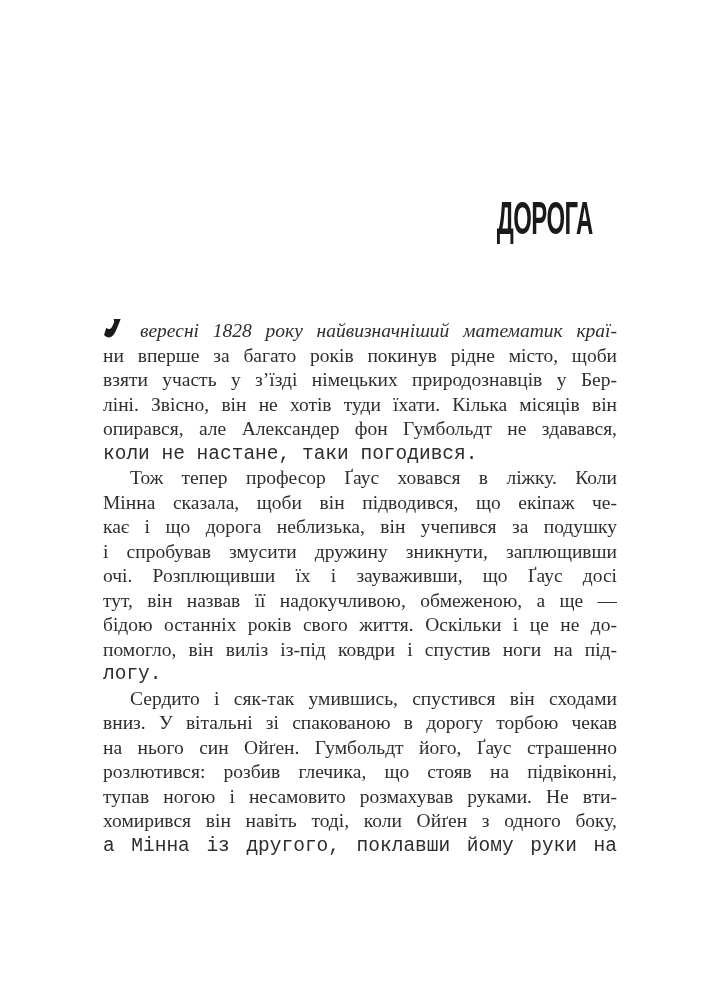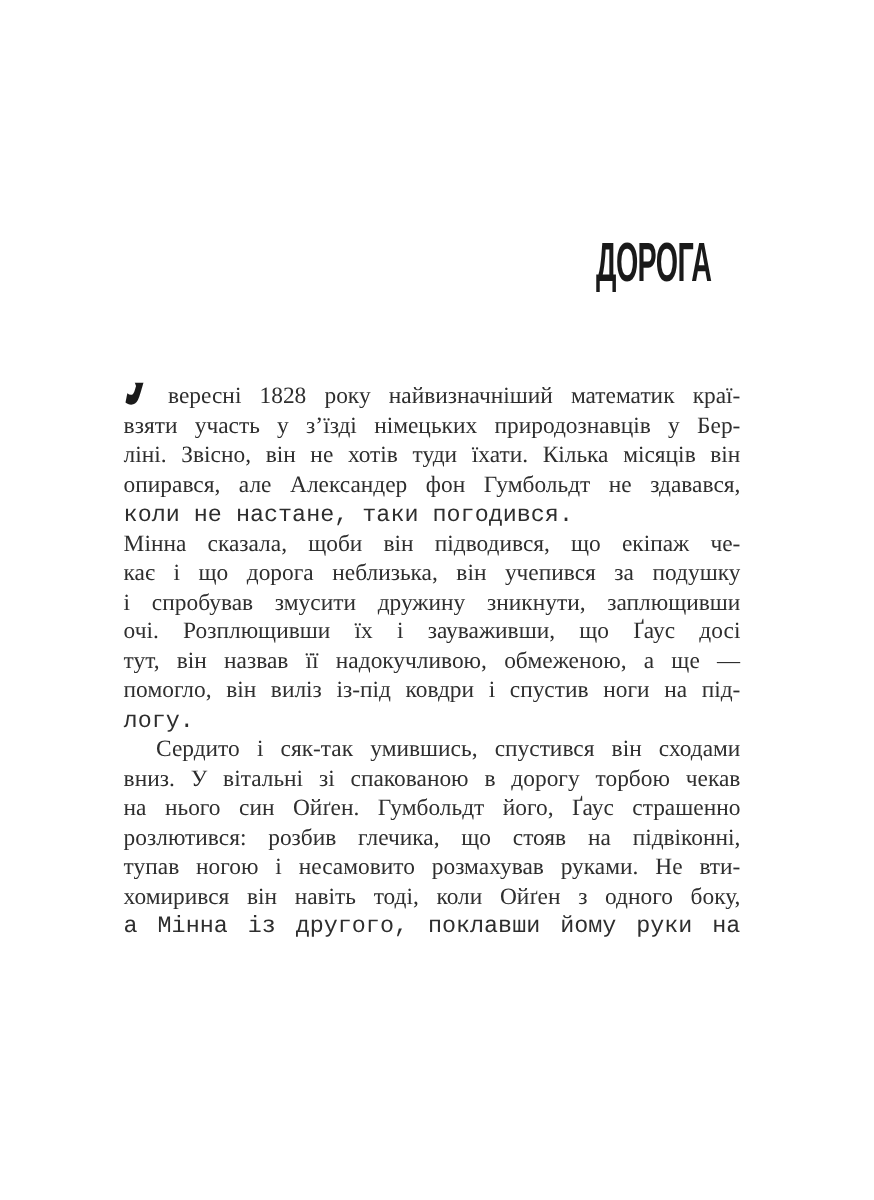--- a/index.html
+++ b/index.html
@@ -51,20 +51,21 @@
   }
   .line.para-last {
     text-align-last: left;
     font-family: Liberation Mono, monospace;
   }
   .line.indent {
     padding-left: 27px;
   }
   .line.has-cap {
     padding-left: 37px;
+    font-style: italic;
   }
   
   .drop-cap {
     position: absolute;
     left: 0;
     top: -36px;
     font-family: "Liberation Sans", "DejaVu Sans", sans-serif;
     font-weight: 700;
     font-size: 64px;
     line-height: 1;
@@ -93,29 +94,32 @@
   }
 </style>
 </head>
 <body>
 
 <div class="page">
   <h1 class="chapter-title">ДОРОГА</h1>
 
   <main class="body-text" id="body-text">
       <div class="line has-cap"><span class="drop-cap">У</span>вересні 1828 року найвизначніший математик краї-</div>
+      <div class="line">ни вперше за багато років покинув рідне місто, щоби</div>
       <div class="line">взяти участь у з’їзді німецьких природознавців у Бер-</div>
       <div class="line">ліні. Звісно, він не хотів туди їхати. Кілька місяців він</div>
       <div class="line">опирався, але Александер фон Гумбольдт не здавався,</div>
       <div class="line para-last">коли не настане, таки погодився.</div>
+      <div class="line indent">Тож тепер професор Ґаус ховався в ліжку. Коли</div>
       <div class="line">Мінна сказала, щоби він підводився, що екіпаж че-</div>
       <div class="line">кає і що дорога неблизька, він учепився за подушку</div>
       <div class="line">і спробував змусити дружину зникнути, заплющивши</div>
       <div class="line">очі. Розплющивши їх і зауваживши, що Ґаус досі</div>
       <div class="line">тут, він назвав її надокучливою, обмеженою, а ще —</div>
+      <div class="line">бідою останніх років свого життя. Оскільки і це не до-</div>
       <div class="line">помогло, він виліз із-під ковдри і спустив ноги на під-</div>
       <div class="line para-last">логу.</div>
       <div class="line indent">Сердито і сяк-так умившись, спустився він сходами</div>
       <div class="line">вниз. У вітальні зі спакованою в дорогу торбою чекав</div>
       <div class="line">на нього син Ойґен. Гумбольдт його, Ґаус страшенно</div>
       <div class="line">розлютився: розбив глечика, що стояв на підвіконні,</div>
       <div class="line">тупав ногою і несамовито розмахував руками. Не вти-</div>
       <div class="line">хомирився він навіть тоді, коли Ойґен з одного боку,</div>
       <div class="line para-last">а Мінна із другого, поклавши йому руки на плечі, за-</div>
     </main>

